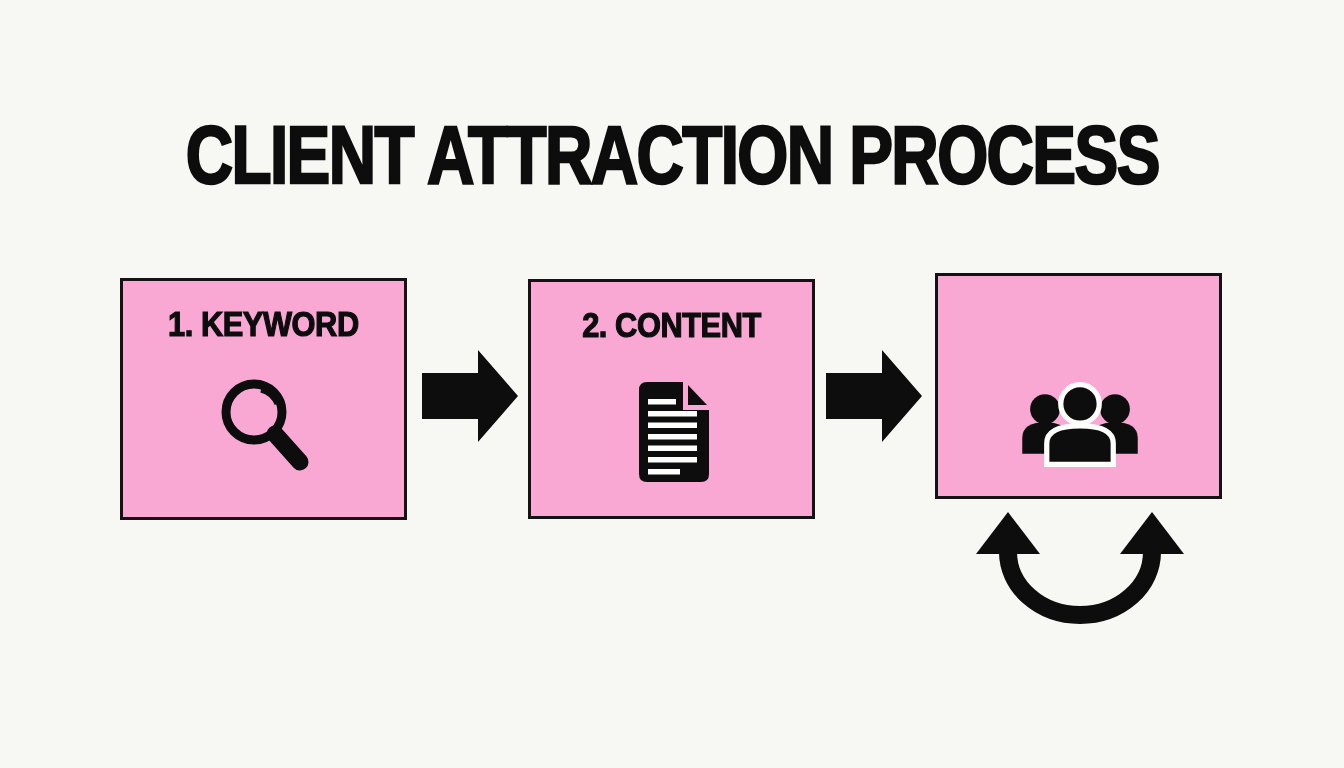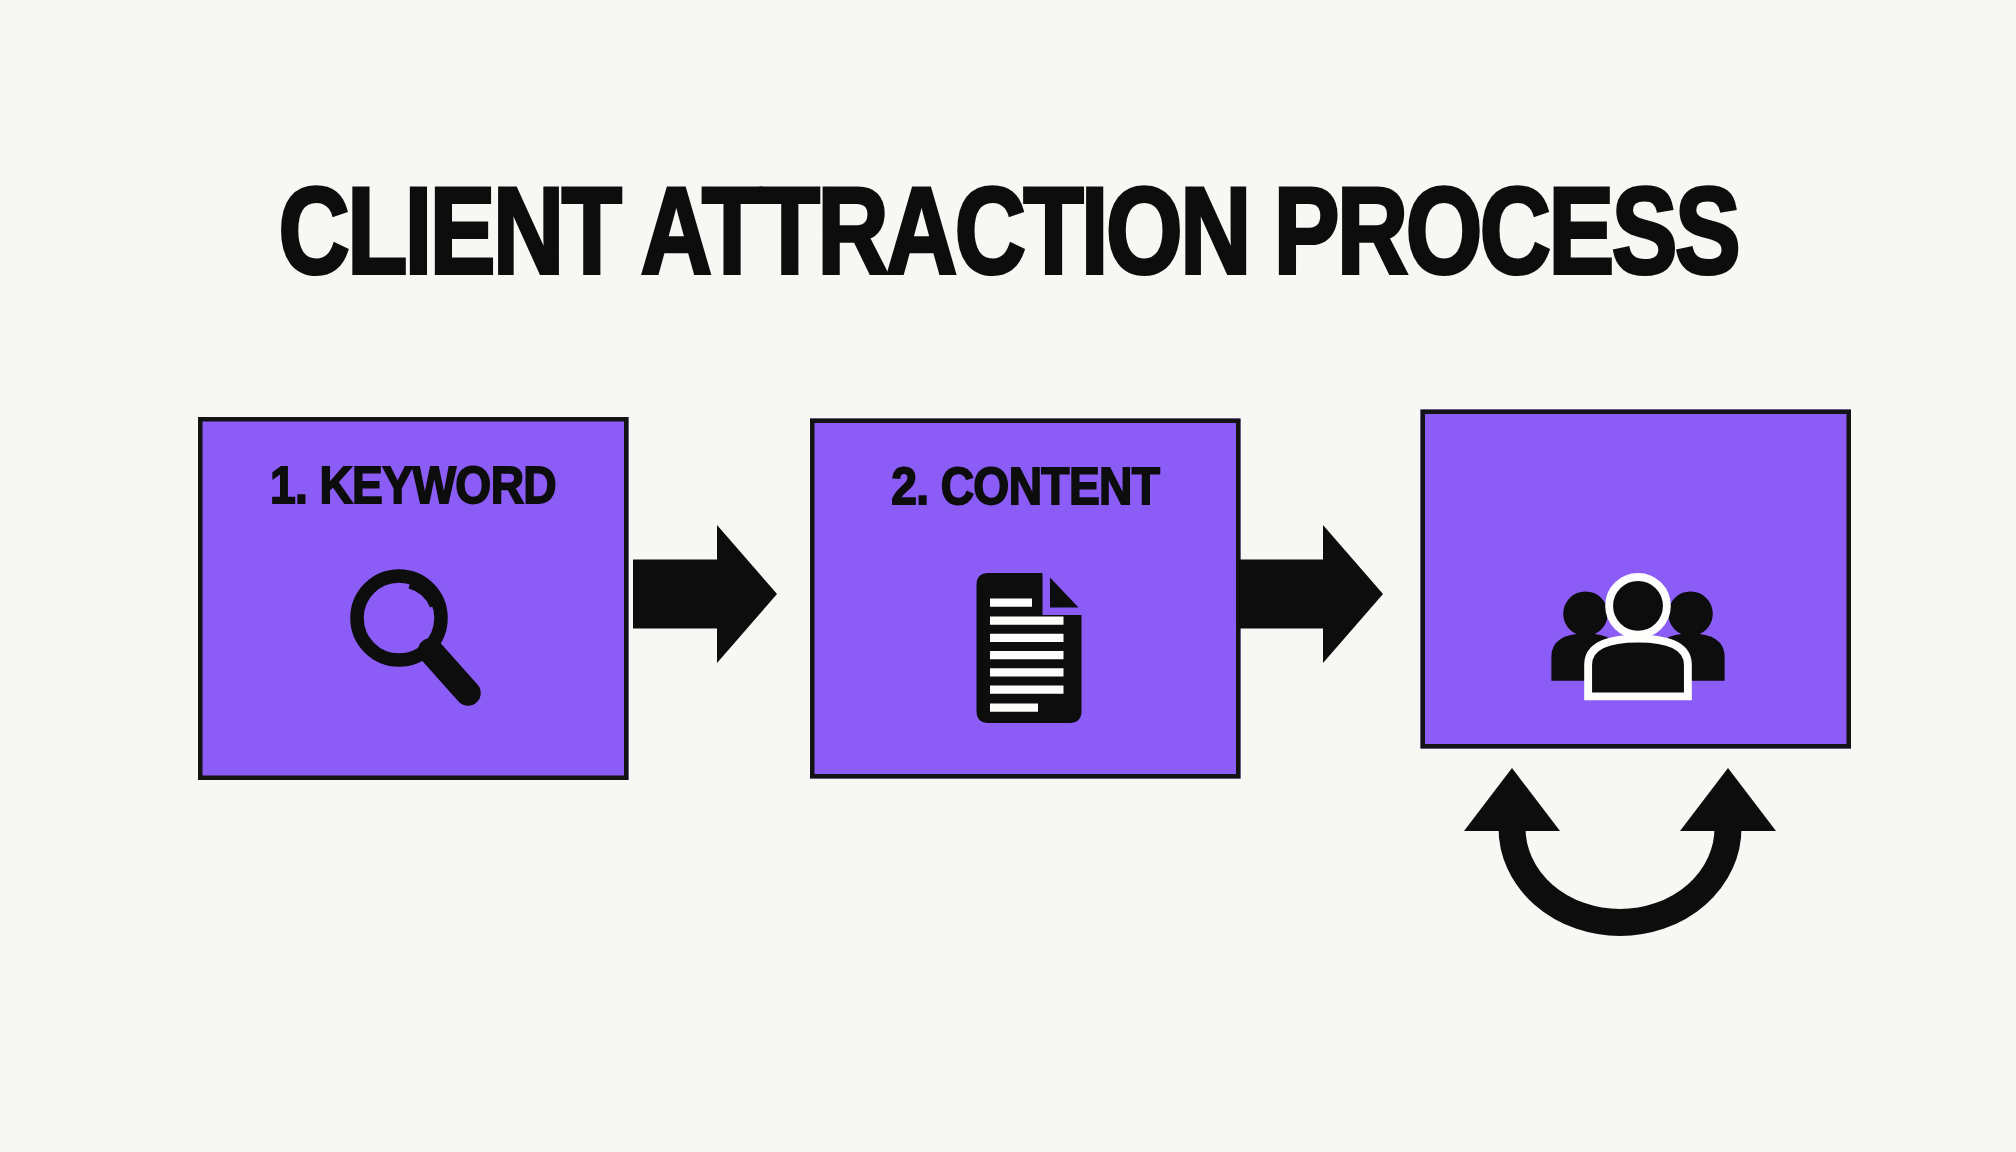--- a/index.html
+++ b/index.html
@@ -29,23 +29,22 @@
     font-weight: 700;
     letter-spacing: -2px;
     color: #0d0d0d;
     -webkit-text-stroke: 2.5px #0d0d0d;
     transform: scaleX(0.80);
     transform-origin: 50% 50%;
   }
   .step-box {
     position: absolute;
     width: 287px;
-    background: #8b5cf6;
+    background: #f9a8d4;
     border: 3px solid #131313;
-    margin-left: 12px;
   }
   .box-1 { left: 120px; top: 278px; height: 242px; }
   .box-2 { left: 528px; top: 279px; height: 240px; }
   .box-3 { left: 935px; top: 273px; height: 226px; }
   .step-label {
     position: absolute;
     left: 0; right: 0;
     top: 25px;
     text-align: center;
     white-space: nowrap;

